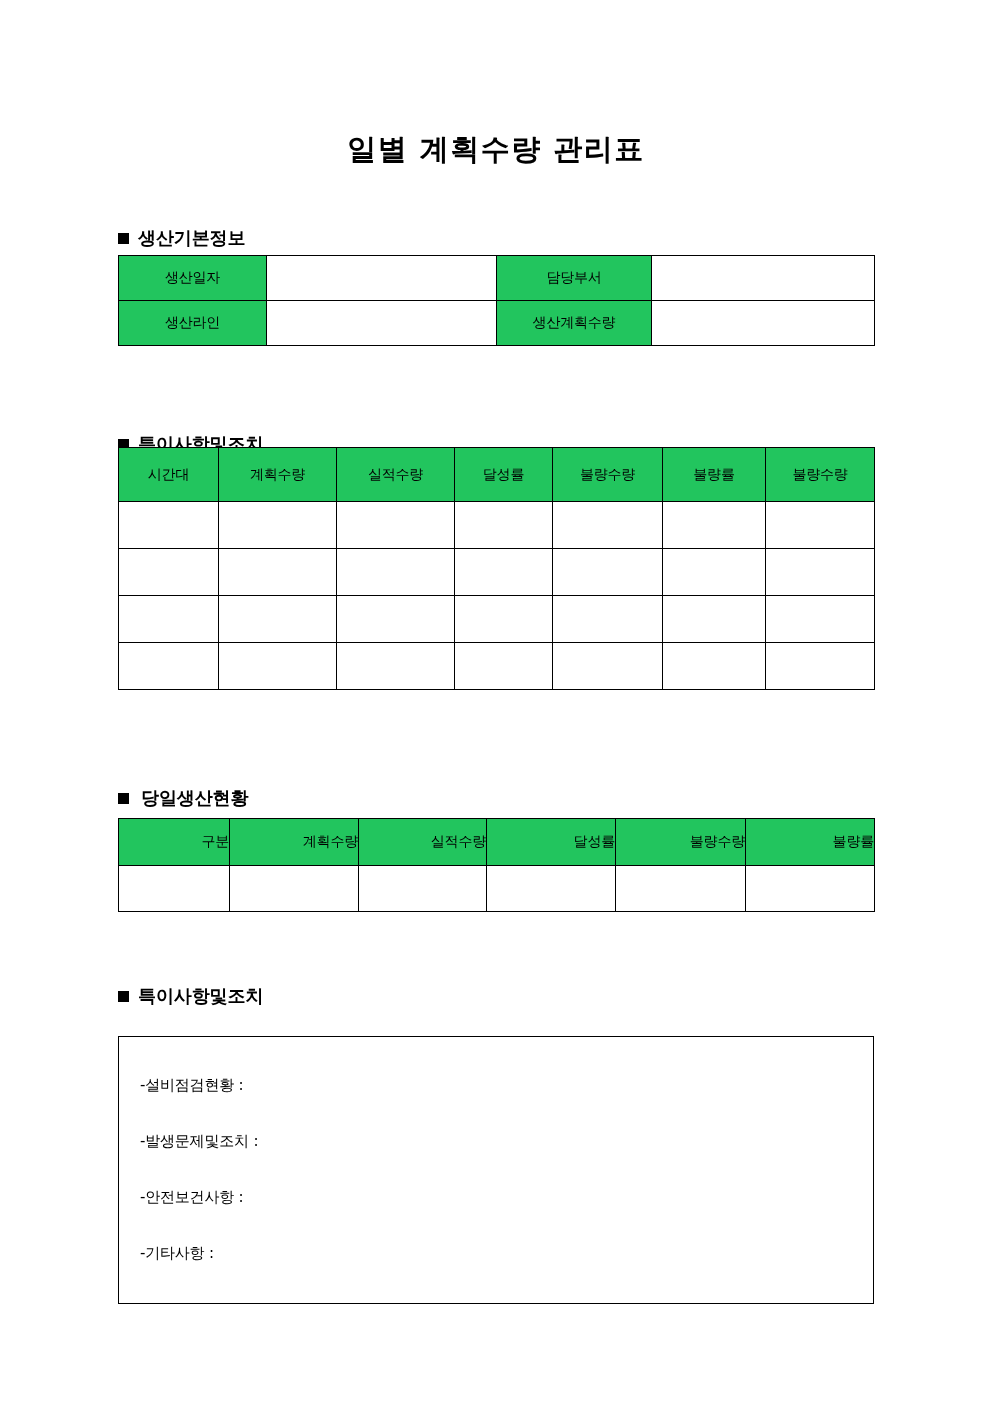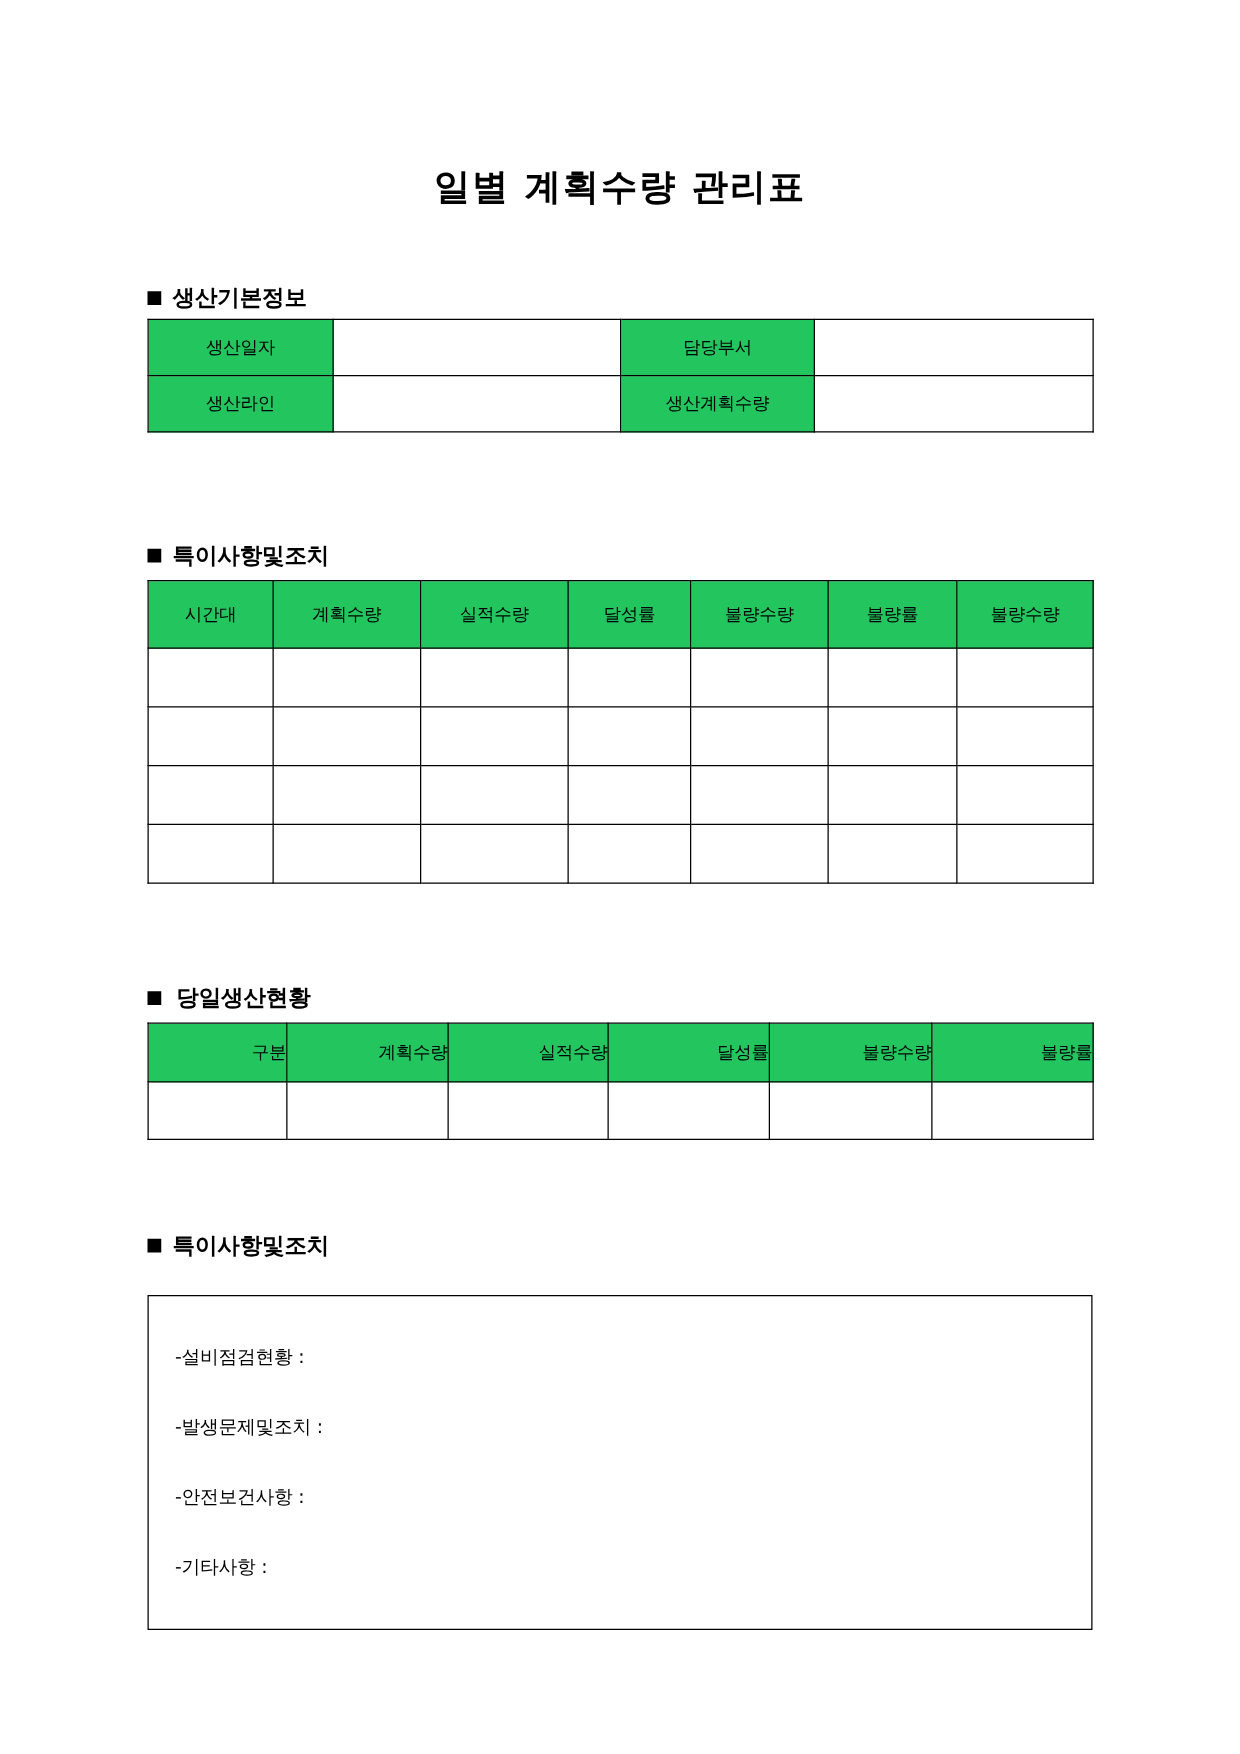--- a/index.html
+++ b/index.html
@@ -87,21 +87,21 @@
   }
   .blank {
     background: #ffffff;
   }
 
   
   #tbl-basic { top: 255px; }
   #tbl-basic td { height: 44px; }
 
   
-  #tbl-hourly { top: 464px; }
+  #tbl-hourly { top: 447px; }
   #tbl-hourly thead td { height: 53px; }
   #tbl-hourly tbody td { height: 46px; }
 
   
   #tbl-daily { top: 818px; }
   #tbl-daily thead td { height: 46px; text-align: right; }
   #tbl-daily tbody td { height: 45px; }
 
   
   #notes-box {

